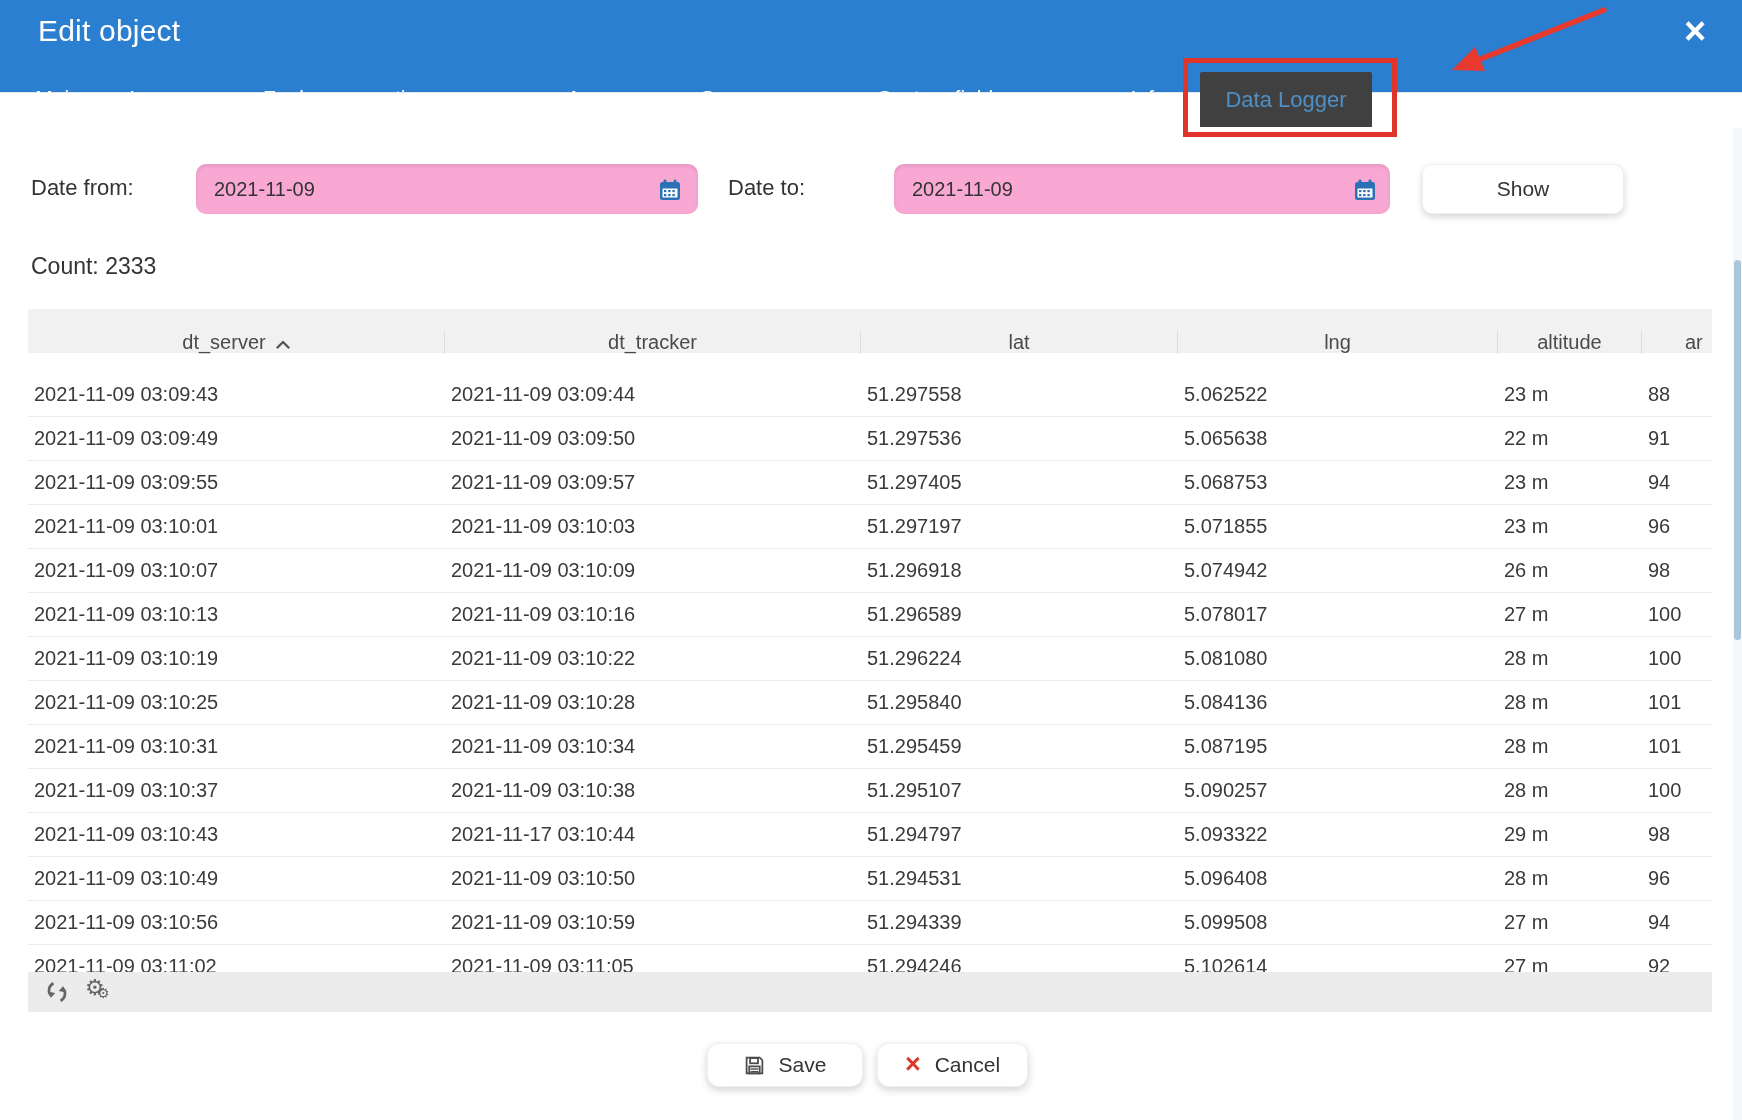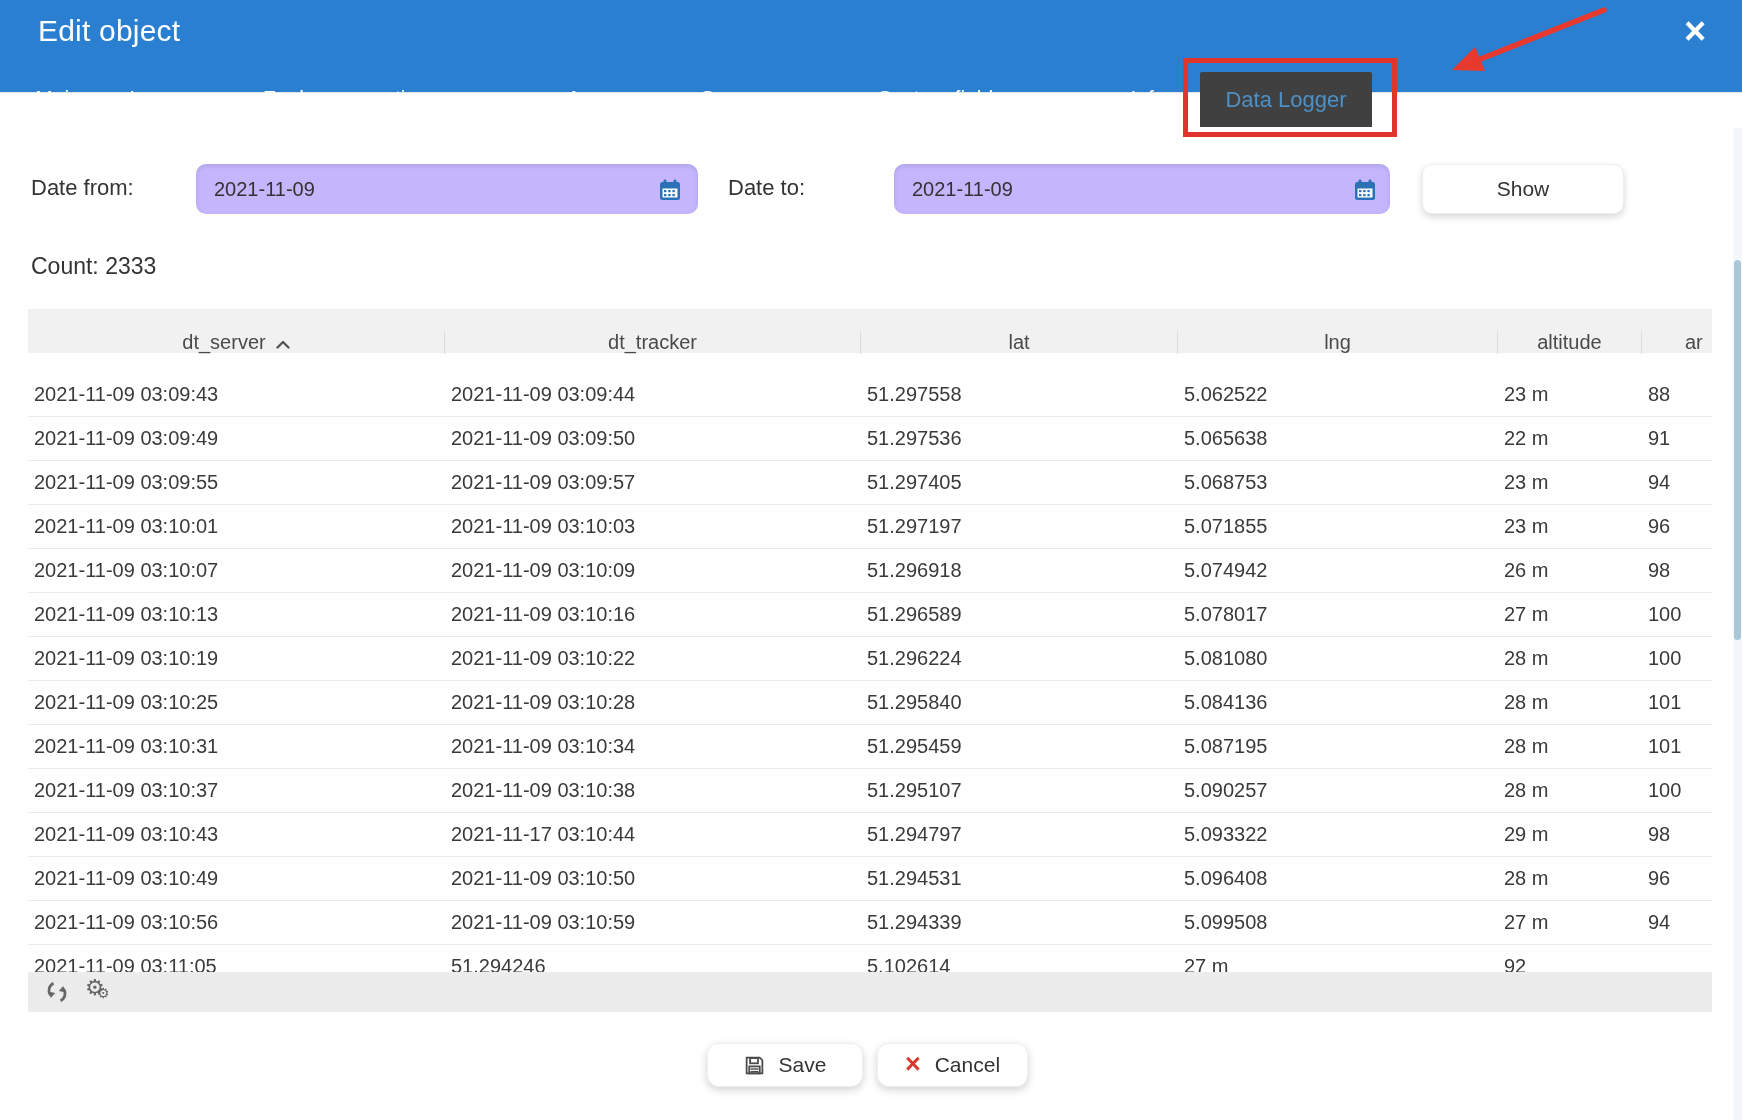--- a/index.html
+++ b/index.html
@@ -50,21 +50,21 @@
   .arrow-svg {
     position:absolute; left:0; top:0; pointer-events:none; z-index:30;
   }
 
   
   .filter-label { position:absolute; font-size:22px; color:#333; top:175px; }
   .lbl-from { left:31px; }
   .lbl-to   { left:728px; }
   .date-input {
     position:absolute; top:164px; height:50px;
-    background:#c4b5fd; border:none; border-radius:10px;
+    background:#f9a8d4; border:none; border-radius:10px;
     box-shadow: inset 0 2px 4px rgba(0,0,0,.10);
     font-family:"Liberation Sans", sans-serif;
     font-size:20px; color:#333; padding:0 48px 0 18px; outline:none;
   }
   .inp-from { left:196px; width:502px; }
   .inp-to   { left:894px; width:496px; }
   .cal-icon { position:absolute; top:178px; width:24px; height:24px; cursor:pointer; }
   .cal-from { left:658px; }
   .cal-to   { left:1353px; }
   .show-btn {
@@ -329,20 +329,21 @@
         </div>
         <div class="grid-row tr">
           <div class="td">2021-11-09 03:10:56</div>
           <div class="td">2021-11-09 03:10:59</div>
           <div class="td">51.294339</div>
           <div class="td">5.099508</div>
           <div class="td">27 m</div>
           <div class="td">94</div>
         </div>
         <div class="grid-row tr">
+          <div class="td">2021-11-09 03:11:02</div>
           <div class="td">2021-11-09 03:11:05</div>
           <div class="td">51.294246</div>
           <div class="td">5.102614</div>
           <div class="td">27 m</div>
           <div class="td">92</div>
         </div>
       </div>
   </div>
 
   <div class="table-toolbar">

